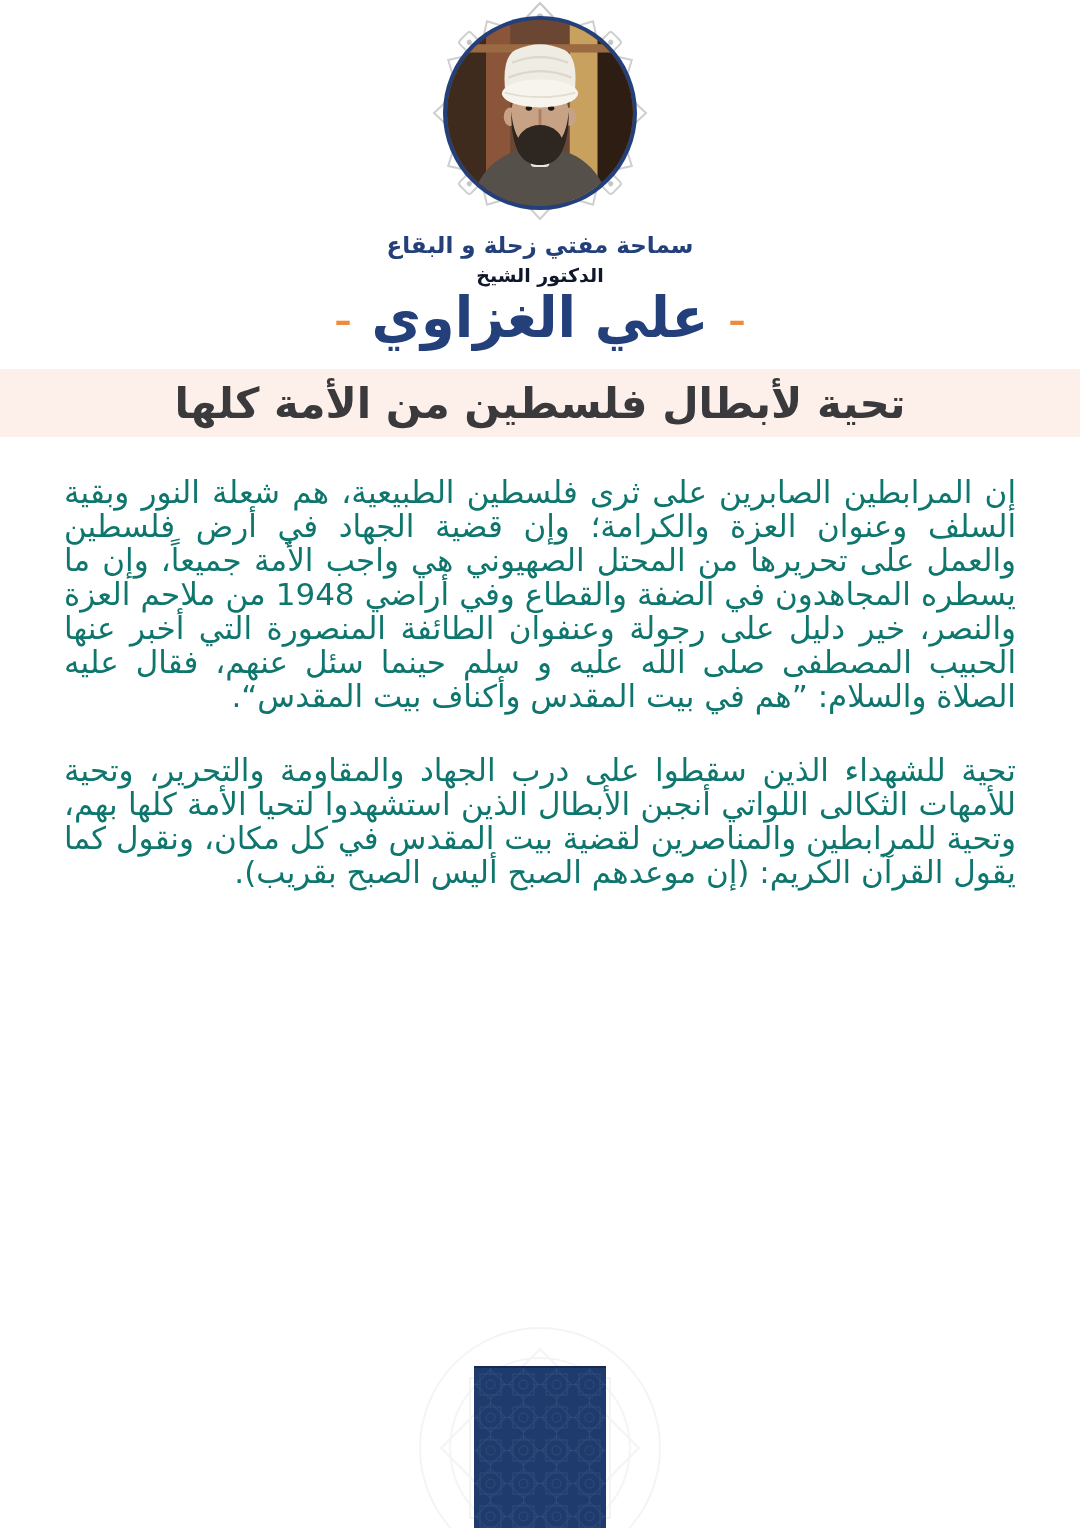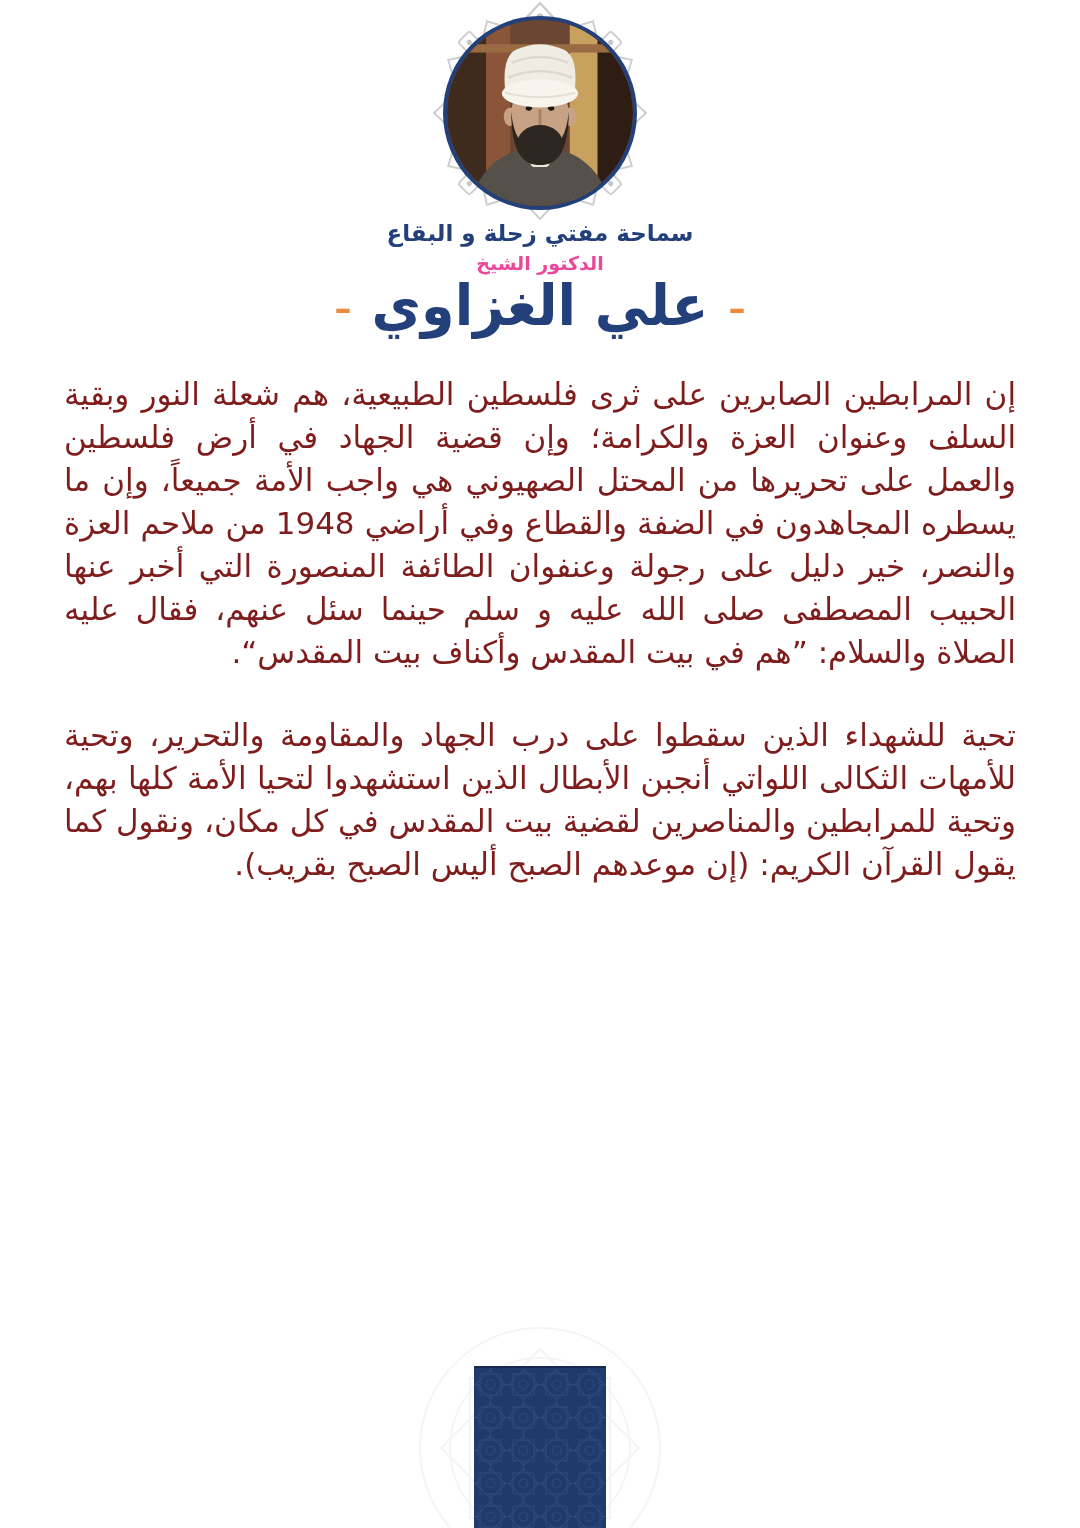--- a/index.html
+++ b/index.html
@@ -11,35 +11,35 @@
   
   .header{display:flex;flex-direction:column;align-items:center;padding-top:6px;}
   .photo-wrap{position:relative;width:232px;height:214px;}
   .mandala{position:absolute;left:50%;top:50%;transform:translate(-50%,-50%);}
   .portrait{
     position:absolute;left:50%;top:50%;transform:translate(-50%,-50%);
     width:186px;height:186px;border-radius:50%;overflow:hidden;
     box-shadow:0 0 0 4px #24407a;
     background:#6b4a33;
   }
-  .org-line{color:#24407a;font-weight:bold;font-size:23px;direction:rtl;text-align:center;}
-  .role-line{margin-top:6px;color:#ec4899;font-weight:bold;font-size:19px;direction:rtl;}
+  .org-line{margin-top:12px;color:#24407a;font-weight:bold;font-size:23px;direction:rtl;text-align:center;}
+  .role-line{margin-top:6px;color:#0f172a;font-weight:bold;font-size:19px;direction:rtl;}
   .name-row{margin-top:2px;display:flex;align-items:center;gap:20px;direction:rtl;}
   .name{color:#24407a;font-weight:bold;font-size:54px;line-height:1.1;transform:scaleY(1.05);}
   .name-dash{color:#ec8b3e;font-size:34px;font-weight:bold;transform:translateY(2px);}
   
   .banner{
     margin-top:22px;width:100%;height:68px;background:#fdf0ea;
     display:flex;align-items:center;justify-content:center;direction:rtl;
   }
   .banner-title{color:#3a393c;font-weight:bold;font-size:42px;}
   
   .body-text{
     width:952px;margin:38px auto 0 auto;direction:rtl;
-    color:#7f1d1d;font-size:31px;line-height:43px;
+    color:#0f766e;font-size:31px;line-height:34px;
     text-align:justify;
   }
   .body-text p{margin:0 0 40px 0;}
   .body-text p:last-child{margin-bottom:0;}
   
   .watermark{
     position:absolute;left:50%;bottom:-70px;transform:translateX(-50%);
     opacity:0.05;
   }
   .footer-block{
@@ -175,20 +175,23 @@
 
     <div class="org-line">سماحة مفتي زحلة و البقاع</div>
     <div class="role-line">الدكتور الشيخ</div>
     <div class="name-row">
       <span class="name-dash">–</span>
       <span class="name">علي الغزاوي</span>
       <span class="name-dash">–</span>
     </div>
   </div>
 
+  <div class="banner">
+    <div class="banner-title">تحية لأبطال فلسطين من الأمة كلها</div>
+  </div>
 
   <div class="body-text">
     <p>إن المرابطين الصابرين على ثرى فلسطين الطبيعية، هم شعلة النور وبقية السلف وعنوان العزة والكرامة؛ وإن قضية الجهاد في أرض فلسطين والعمل على تحريرها من المحتل الصهيوني هي واجب الأمة جميعاً، وإن ما يسطره المجاهدون في الضفة والقطاع وفي أراضي 1948 من ملاحم العزة والنصر، خير دليل على رجولة وعنفوان الطائفة المنصورة التي أخبر عنها الحبيب المصطفى صلى الله عليه و سلم حينما سئل عنهم، فقال عليه الصلاة والسلام: ”هم في بيت المقدس وأكناف بيت المقدس“.</p>
     <p>تحية للشهداء الذين سقطوا على درب الجهاد والمقاومة والتحرير، وتحية للأمهات الثكالى اللواتي أنجبن الأبطال الذين استشهدوا لتحيا الأمة كلها بهم، وتحية للمرابطين والمناصرين لقضية بيت المقدس في كل مكان، ونقول كما يقول القرآن الكريم: (إن موعدهم الصبح أليس الصبح بقريب).</p>
   </div>
 
   <svg class="watermark" width="420" height="300" viewBox="0 0 420 300">
     <g fill="none" stroke="#223a6a" stroke-width="2">
       <circle cx="210" cy="150" r="120"></circle>
       <circle cx="210" cy="150" r="90"></circle>

